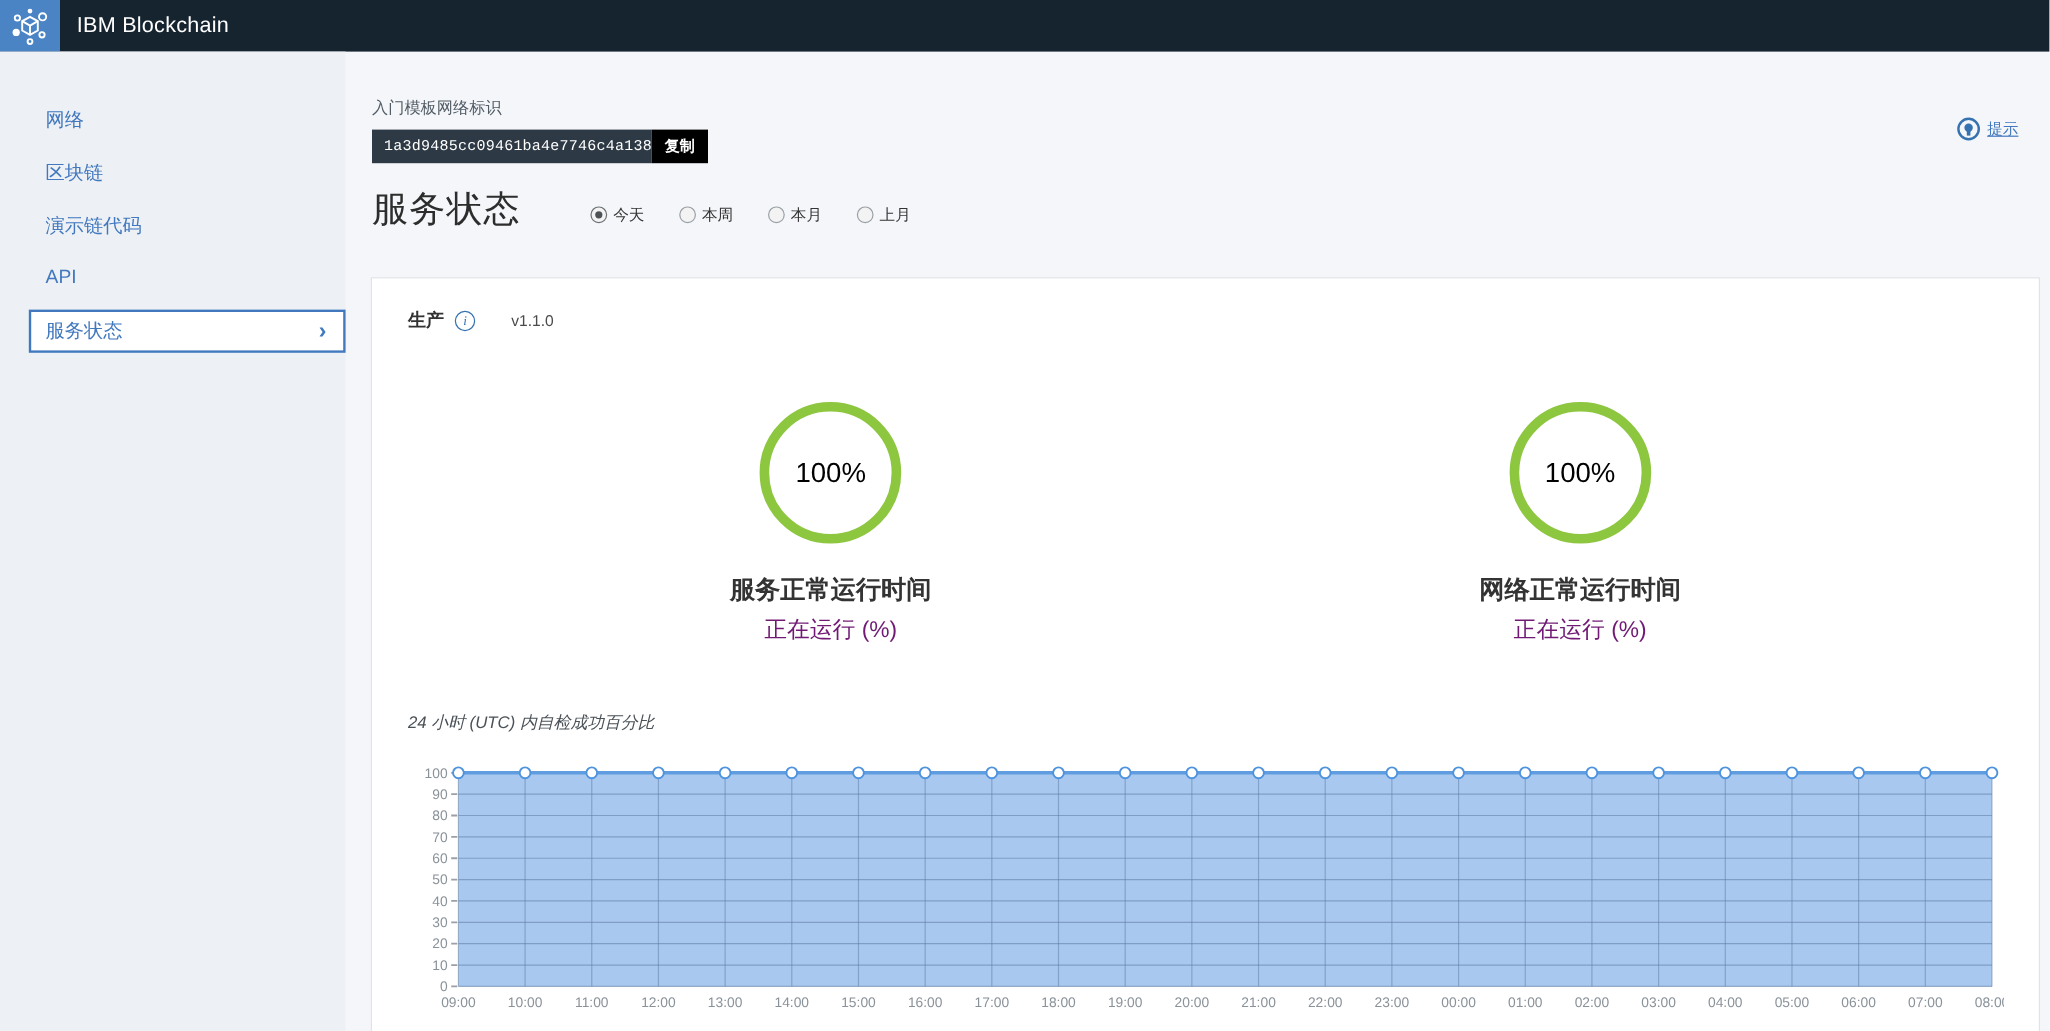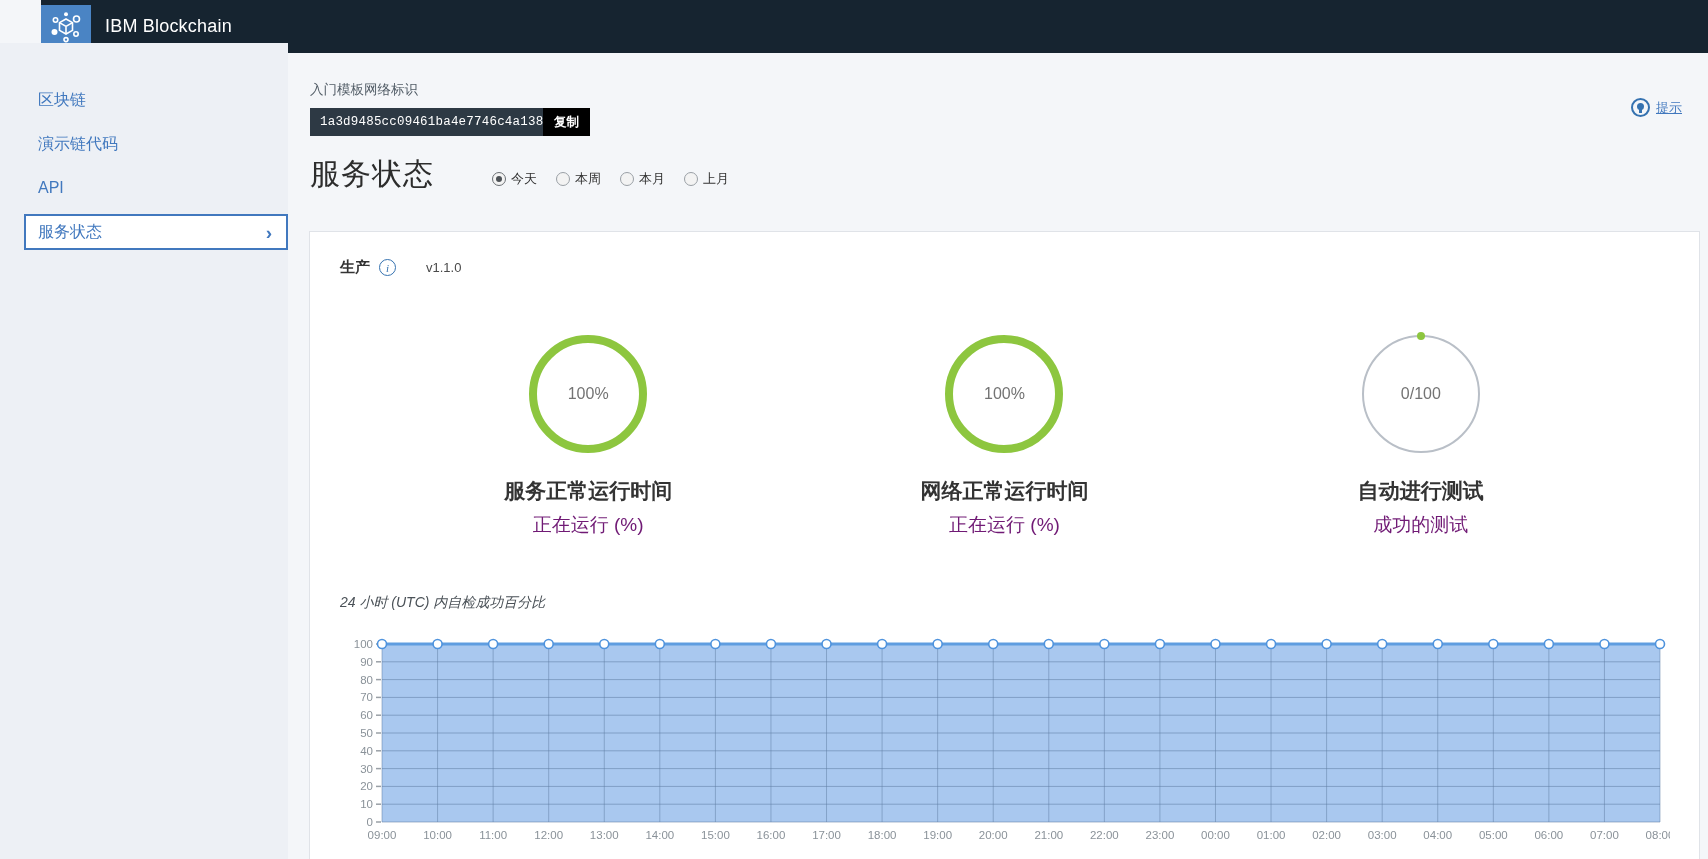--- a/index.html
+++ b/index.html
@@ -5,21 +5,21 @@
   * { box-sizing: border-box; margin: 0; padding: 0; }
   html,body { width: 1708px; height: 859px; }
   body {
     font-family: "Liberation Sans", "DejaVu Sans", sans-serif;
     background: #f4f6f9;
     color: #333;
     overflow: hidden;
   }
   
   .topbar {
-    height: 53px; background: #162430; display: flex; align-items: center; margin-left: 41px;
+    height: 43px; background: #162430; display: flex; align-items: center;
   }
   .logo-box {
     width: 50px; height: 43px; background: #4a84c4;
     display: flex; align-items: center; justify-content: center; flex: 0 0 auto;
   }
   .topbar-title {
     color: #ffffff; font-size: 18px; font-weight: 400; margin-left: 14px; letter-spacing: .2px;
   }
   
   .sidebar {
@@ -68,21 +68,21 @@
     content: ""; position: absolute; left: 4px; top: 3px; width: 7px; height: 7px;
     border-radius: 50%; background: #3572b0;
   }
   .tips-icon::before {
     content: ""; position: absolute; left: 6px; top: 9px; width: 3px; height: 4px;
     background: #3572b0;
   }
   .tips-text { color: #4178be; font-size: 13px; text-decoration: underline; }
   .title-row { display: flex; align-items: center; margin-top: 18px; }
   .page-title { font-size: 30px; font-weight: 400; color: #2d2d2d; letter-spacing: 1px; }
-  .filters { display: flex; align-items: center; gap: 19px; margin-left: 58px; margin-top: 8px; }
+  .filters { display: flex; align-items: center; gap: 29px; margin-left: 58px; margin-top: 8px; }
   .filter-opt { display: flex; align-items: center; gap: 5px; font-size: 13px; color: #333; cursor: pointer; }
   .radio {
     width: 14px; height: 14px; border-radius: 50%;
     border: 1px solid #9aa0a6; background: #f3f3f3; position: relative; display: inline-block;
   }
   .radio.checked { border-color: #6b7075; }
   .radio.checked::after {
     content: ""; position: absolute; left: 3px; top: 3px; width: 6px; height: 6px;
     border-radius: 50%; background: #4d5257;
   }
@@ -108,21 +108,21 @@
     width: 118px; height: 118px; border-radius: 50%;
     margin: 0 auto; display: flex; align-items: center; justify-content: center;
     position: relative;
   }
   .gauge-circle.ring-green { border: 8px solid #8dc63f; }
   .gauge-circle.ring-gray  { border: 2px solid #b9bfc7; }
   .gauge-circle.ring-gray::before {
     content: ""; position: absolute; top: -5px; left: 50%; margin-left: -4px;
     width: 8px; height: 8px; border-radius: 50%; background: #8dc63f;
   }
-  .gauge-value { font-size: 16px; color: #737373; }
+  .gauge-value { font-size: 23px; color: #000000; }
   .gauge-title { margin-top: 24px; font-size: 21px; font-weight: bold; color: #333; }
   .gauge-sub { margin-top: 7px; font-size: 19px; color: #701a75; }
   
   .chart-block { margin: 56px 30px 0 30px; }
   .chart-title { font-size: 14px; font-style: italic; color: #4a5157; margin-bottom: 24px; }
   .chart-svg-wrap svg { display: block; }
 </style>
 </head>
 <body>
 
@@ -139,20 +139,23 @@
         <circle cx="17" cy="4.2" r="2" fill="#ffffff" stroke="none"></circle>
         <circle cx="17" cy="29.6" r="2" fill="#4a84c4"></circle>
       </g>
     </svg>
   </div>
   <span class="topbar-title">IBM Blockchain</span>
 </header>
 
 <aside class="sidebar">
   <ul id="sidebar-list">
+      <li class="side-item">
+        <span>网络</span>
+      </li>
       <li class="side-item">
         <span>区块链</span>
       </li>
       <li class="side-item">
         <span>演示链代码</span>
       </li>
       <li class="side-item">
         <span>API</span>
       </li>
       <li class="side-item selected">
@@ -210,27 +213,20 @@
           </div>
           <div class="gauge-title">服务正常运行时间</div>
           <div class="gauge-sub">正在运行 (%)</div>
         </div>
         <div class="gauge">
           <div class="gauge-circle ring-green">
             <span class="gauge-value">100%</span>
           </div>
           <div class="gauge-title">网络正常运行时间</div>
           <div class="gauge-sub">正在运行 (%)</div>
-        </div>
-        <div class="gauge">
-          <div class="gauge-circle ring-gray">
-            <span class="gauge-value">0/100</span>
-          </div>
-          <div class="gauge-title">自动进行测试</div>
-          <div class="gauge-sub">成功的测试</div>
         </div>
       </div>
 
     <div class="chart-block">
       <div class="chart-title">24 小时 (UTC) 内自检成功百分比</div>
       <div class="chart-svg-wrap" id="chart">
           <svg width="1330" height="218">
             <path d="M42,8 L97.56521739130434,8 L153.1304347826087,8 L208.69565217391303,8 L264.2608695652174,8 L319.82608695652175,8 L375.39130434782606,8 L430.95652173913044,8 L486.5217391304348,8 L542.0869565217391,8 L597.6521739130435,8 L653.2173913043479,8 L708.7826086956521,8 L764.3478260869565,8 L819.9130434782609,8 L875.4782608695652,8 L931.0434782608696,8 L986.6086956521739,8 L1042.1739130434783,8 L1097.7391304347825,8 L1153.304347826087,8 L1208.8695652173913,8 L1264.4347826086957,8 L1320,8 L1320,186 L42,186 Z" fill="#a9c8ef"></path>
             <line x1="42" y1="186" x2="1320" y2="186" stroke="#5f7da3" stroke-width="1" opacity="0.55"></line>
             <line x1="36" y1="186" x2="41" y2="186" stroke="#9aa0a6" stroke-width="1.5"></line>

